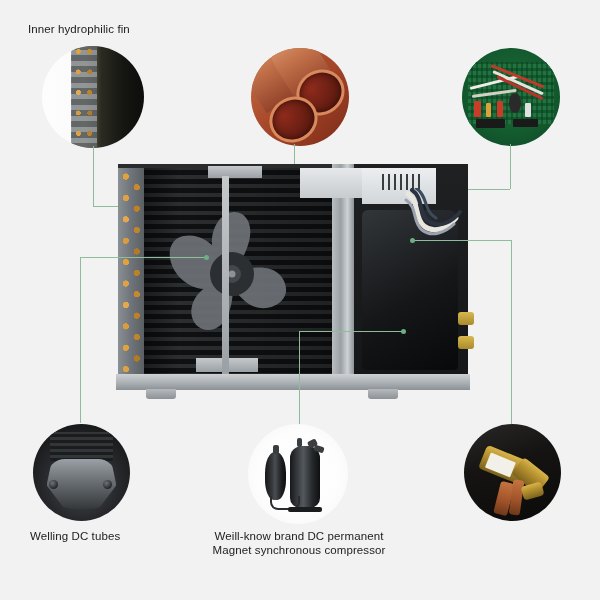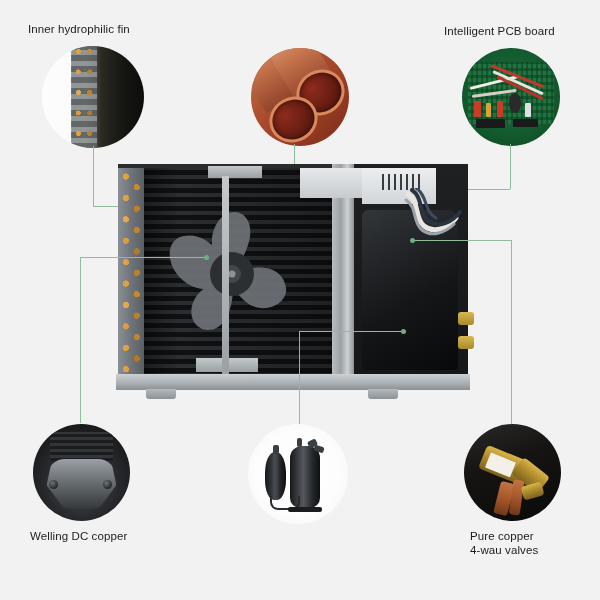--- a/index.html
+++ b/index.html
@@ -323,21 +323,20 @@
   }
 </style>
 </head>
 <body>
 
 <div id="stage">
 
   <div class="label" style="left:28px; top:22px;">Inner hydrophilic fin</div>
 
 
-  <div class="label" style="left:444px; top:24px;">Intelligent PCB board</div>
 
   <div class="thumb" style="left:42px; top:46px; width:102px; height:102px;">
     <div class="thumb-inner">
       <div class="fin-bg"></div>
       <div class="fin-strip"></div>
       <div class="fin-dots"></div>
     </div>
   </div>
 
   <div class="thumb" style="left:251px; top:48px; width:98px; height:98px;">
@@ -476,19 +475,19 @@
       <div class="valve-bg"></div>
       <div class="valve-body" style="left:18%; top:30%; width:50%; height:26%; transform:rotate(22deg);"></div>
       <div class="valve-label" style="left:24%; top:34%; width:28%; height:16%; transform:rotate(22deg);"></div>
       <div class="valve-body" style="left:52%; top:42%; width:34%; height:22%; transform:rotate(38deg);"></div>
       <div class="valve-cu" style="left:34%; top:60%; width:14%; height:34%; transform:rotate(14deg);"></div>
       <div class="valve-cu" style="left:48%; top:58%; width:11%; height:36%; transform:rotate(8deg);"></div>
       <div class="valve-body" style="left:60%; top:62%; width:22%; height:14%; transform:rotate(-16deg);"></div>
     </div>
   </div>
 
-  <div class="label" style="left:30px; top:529px;">Welling DC copper</div>
-
-
-  <div class="label" style="left:470px; top:529px;">Pure copper
-4-wau valves</div>
+  <div class="label" style="left:30px; top:529px;">Welling DC tubes</div>
+
+  <div class="label center" style="left:186px; top:529px; width:226px;">Weill-know brand DC permanent
+Magnet synchronous compressor</div>
+
 
 </div>
 
 </body></html>

